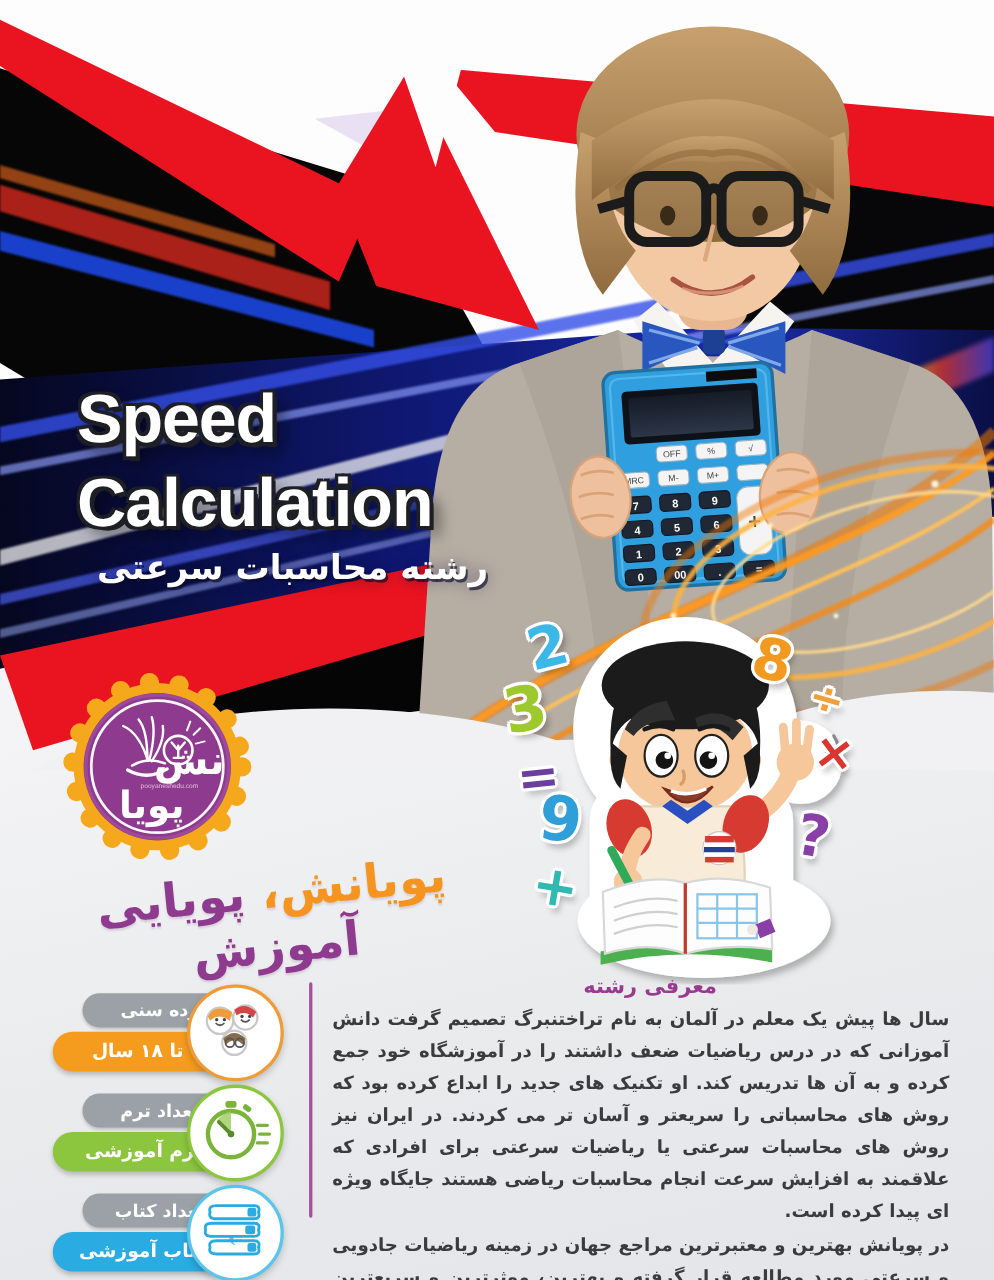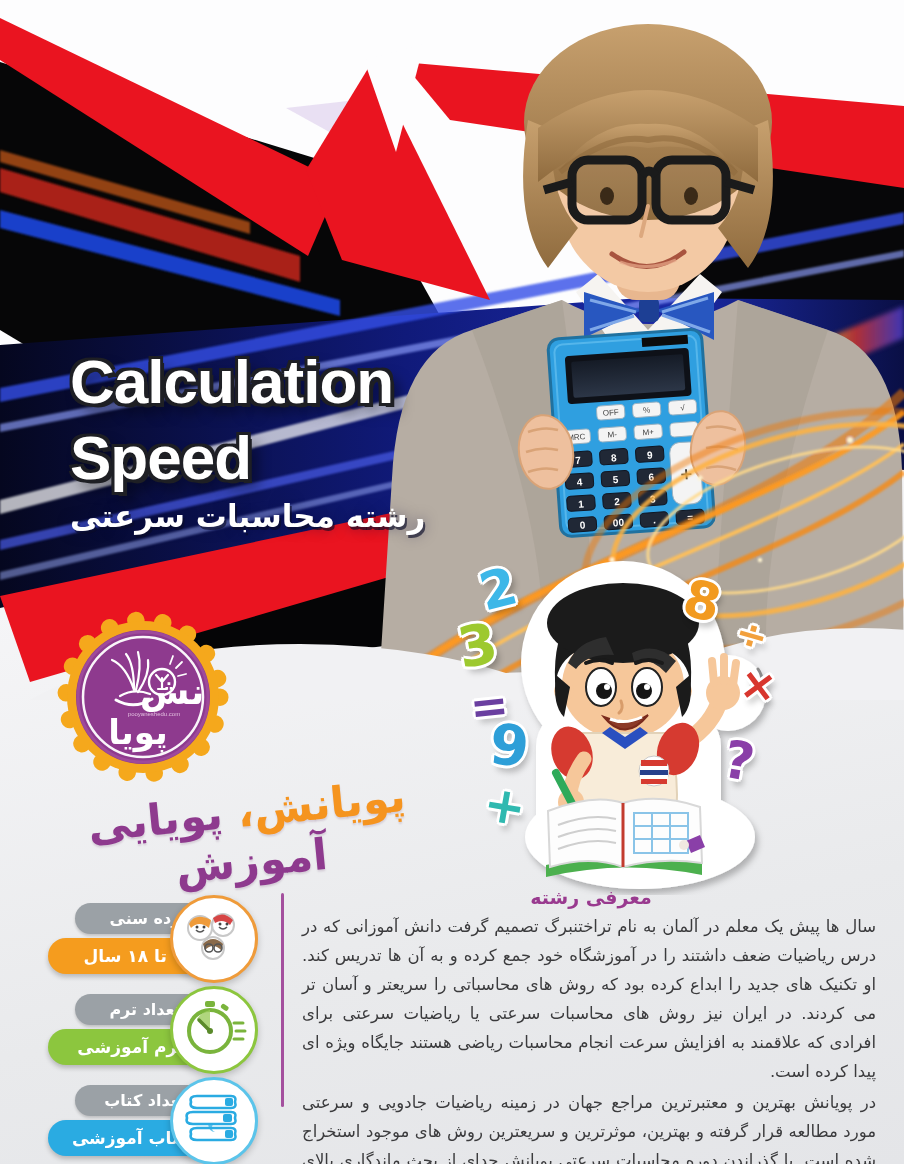--- a/index.html
+++ b/index.html
@@ -12,21 +12,21 @@
   .abs{position:absolute;}
 
   
   .hero-title{
     position:absolute;left:70px;top:344px;color:#fff;
     font-family:"Liberation Sans","DejaVu Sans",sans-serif;
     font-weight:800;font-size:62px;line-height:76px;letter-spacing:-1px;
     text-shadow:4px 4px 0 #1e1f24,-3px 3px 0 #1e1f24,3px -3px 0 #1e1f24,-3px -3px 0 #1e1f24,8px 9px 14px rgba(0,0,0,.55);
   }
   .hero-subtitle{
-    position:absolute;left:70px;top:498px;width:392px;text-align:left;
+    position:absolute;left:70px;top:498px;width:392px;text-align:center;
     color:#fff;font-size:31px;font-weight:700;direction:rtl;
     text-shadow:2px 3px 0 rgba(10,12,40,.65),0 0 14px rgba(0,0,60,.5);
   }
 
   
   .slogan{
     position:absolute;left:8px;top:786px;width:482px;text-align:center;
     direction:rtl;font-size:43px;font-weight:800;transform:rotate(-5.5deg);
     text-shadow:0 2px 2px rgba(80,30,80,.15);
   }
@@ -45,21 +45,21 @@
   
   .info-heading{
     position:absolute;left:302px;top:886px;width:578px;direction:rtl;text-align:center;
     color:#993a8f;font-size:19px;font-weight:700;
   }
   .info-text{
     position:absolute;left:302px;top:912px;width:578px;direction:rtl;
     text-align:justify;text-align-last:right;
     color:#3b3b3d;font-size:16.5px;line-height:1.76;font-weight:500;
   }
-  .info-text p{margin:0 4px 2px 0;}
+  .info-text p{margin:0 17px 2px 0;font-weight:bold;}
   .divider{position:absolute;left:281px;top:893px;width:3px;height:214px;background:#a4509e;border-radius:2px;}
 
   .badge{position:absolute;left:46px;width:212px;height:90px;}
   .badge .pill-label{
     position:absolute;right:43px;top:10px;width:140px;height:31px;border-radius:16px;
     background:#9ba1a6;color:#fff;direction:rtl;text-align:center;
     font-size:16px;font-weight:700;line-height:31px;
     box-shadow:0 2px 3px rgba(0,0,0,.18);
   }
   .badge .pill-value{
@@ -275,22 +275,22 @@
     </g>
 
     <g fill="#f1f1f3">
       <ellipse cx="300" cy="786" rx="340" ry="142"></ellipse>
       <ellipse cx="540" cy="822" rx="310" ry="150"></ellipse>
       <ellipse cx="862" cy="790" rx="290" ry="162"></ellipse>
     </g>
   </svg>
 
   <div class="hero-title">
+    <div>Speed</div>
     <div>Calculation</div>
-    <div>Speed</div>
   </div>
   <div class="hero-subtitle">رشته محاسبات سرعتی</div>
 
   <svg class="abs" style="left:50px;top:604px" width="186" height="186" viewBox="0 0 186 186">
     <circle cx="93" cy="93" r="77" fill="none" stroke="#f5a81c" stroke-width="17" stroke-linecap="round" pathLength="100" stroke-dasharray="0.1 5.55"></circle>
     <circle cx="93" cy="93" r="76" fill="#f5a81c"></circle>
     <circle cx="93" cy="93" r="67" fill="#8e3a8e"></circle>
     <circle cx="93" cy="93" r="60" fill="none" stroke="#ffffff" stroke-width="2.5" opacity="0.95"></circle>
     <circle cx="93" cy="93" r="65" fill="none" stroke="#a855a3" stroke-width="3" opacity="0.6"></circle>
 

